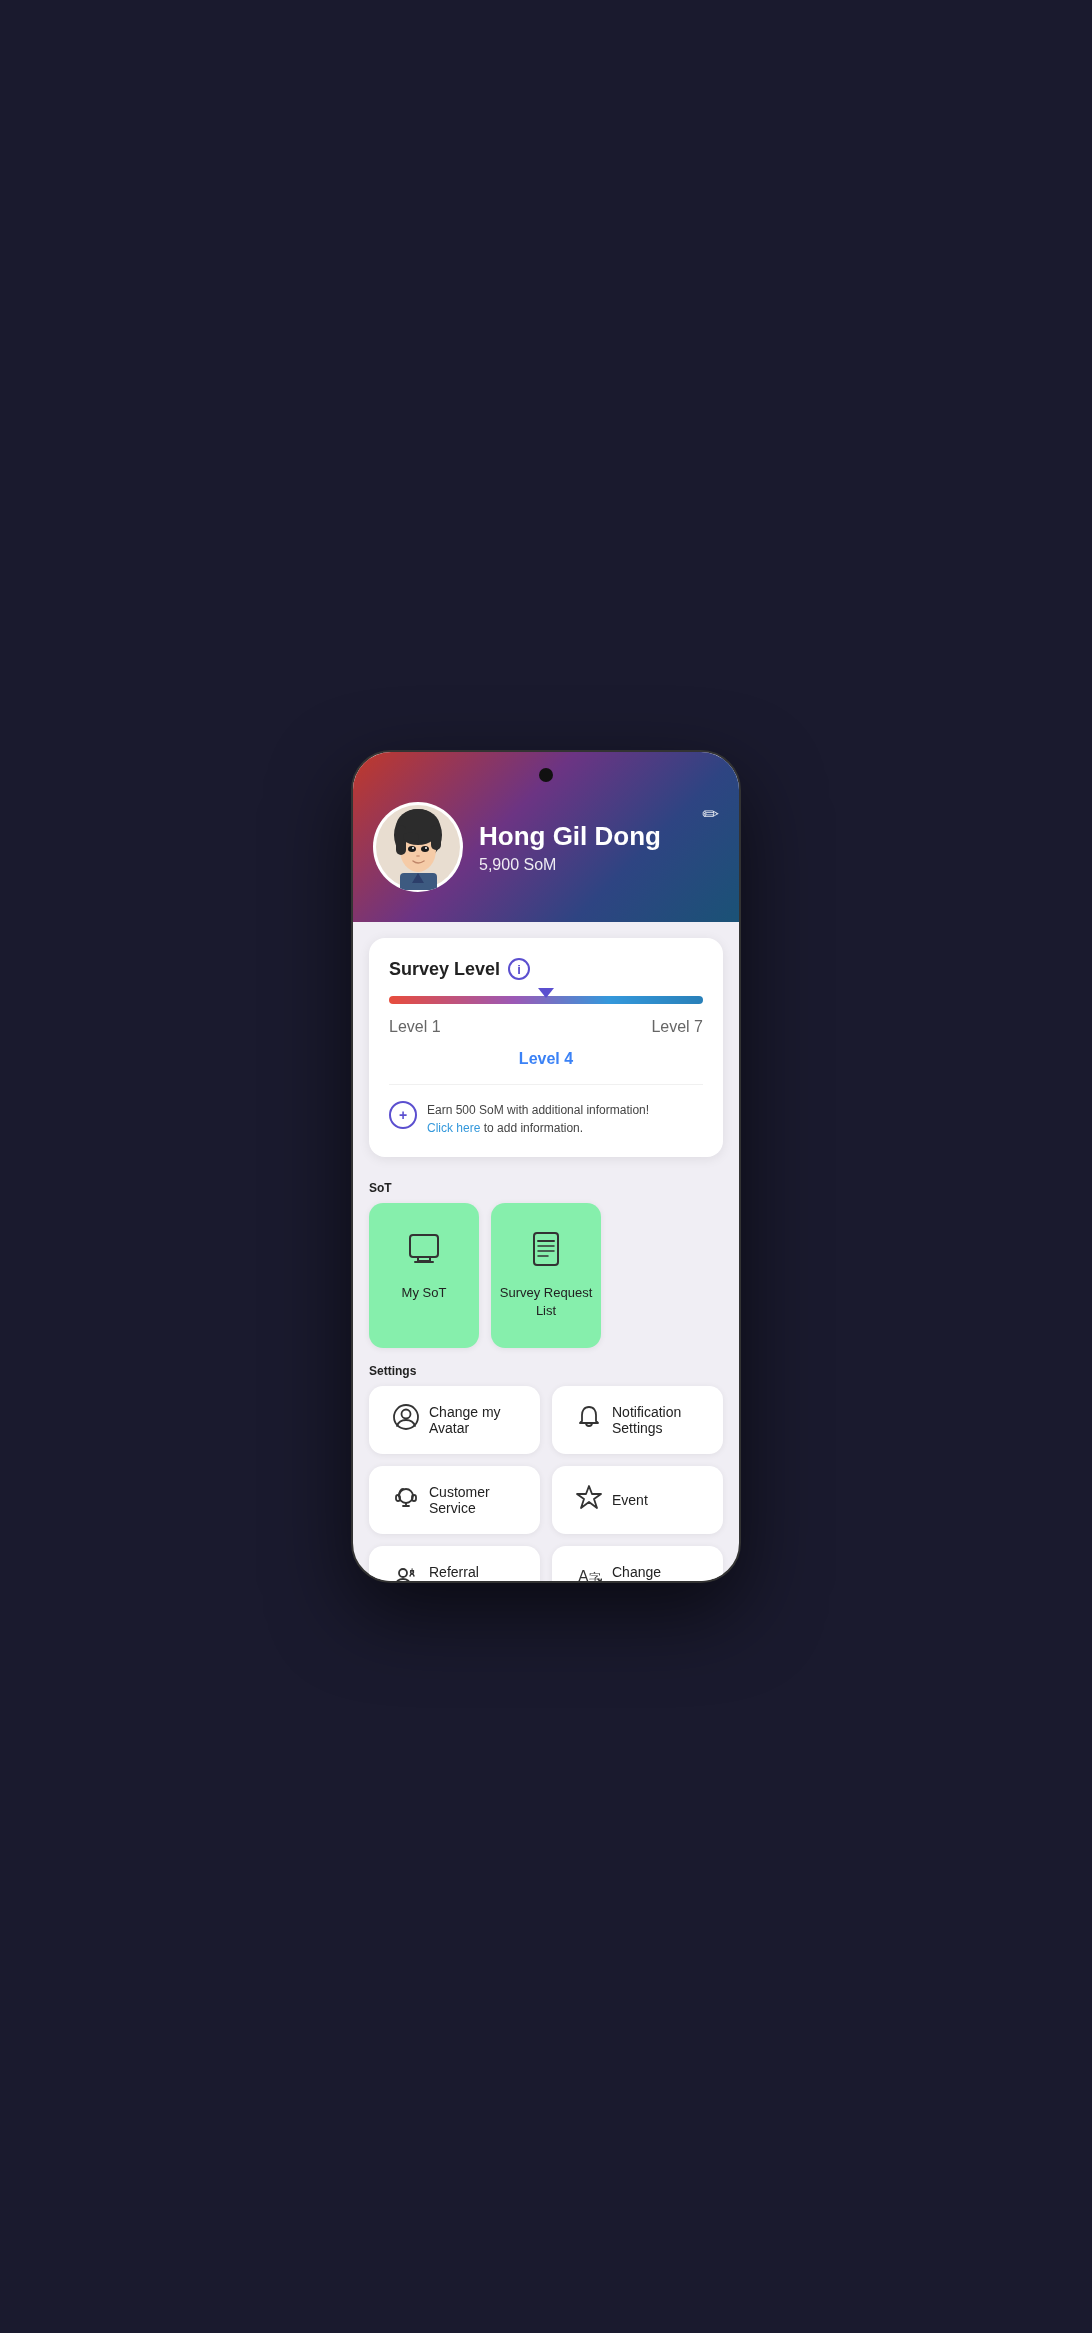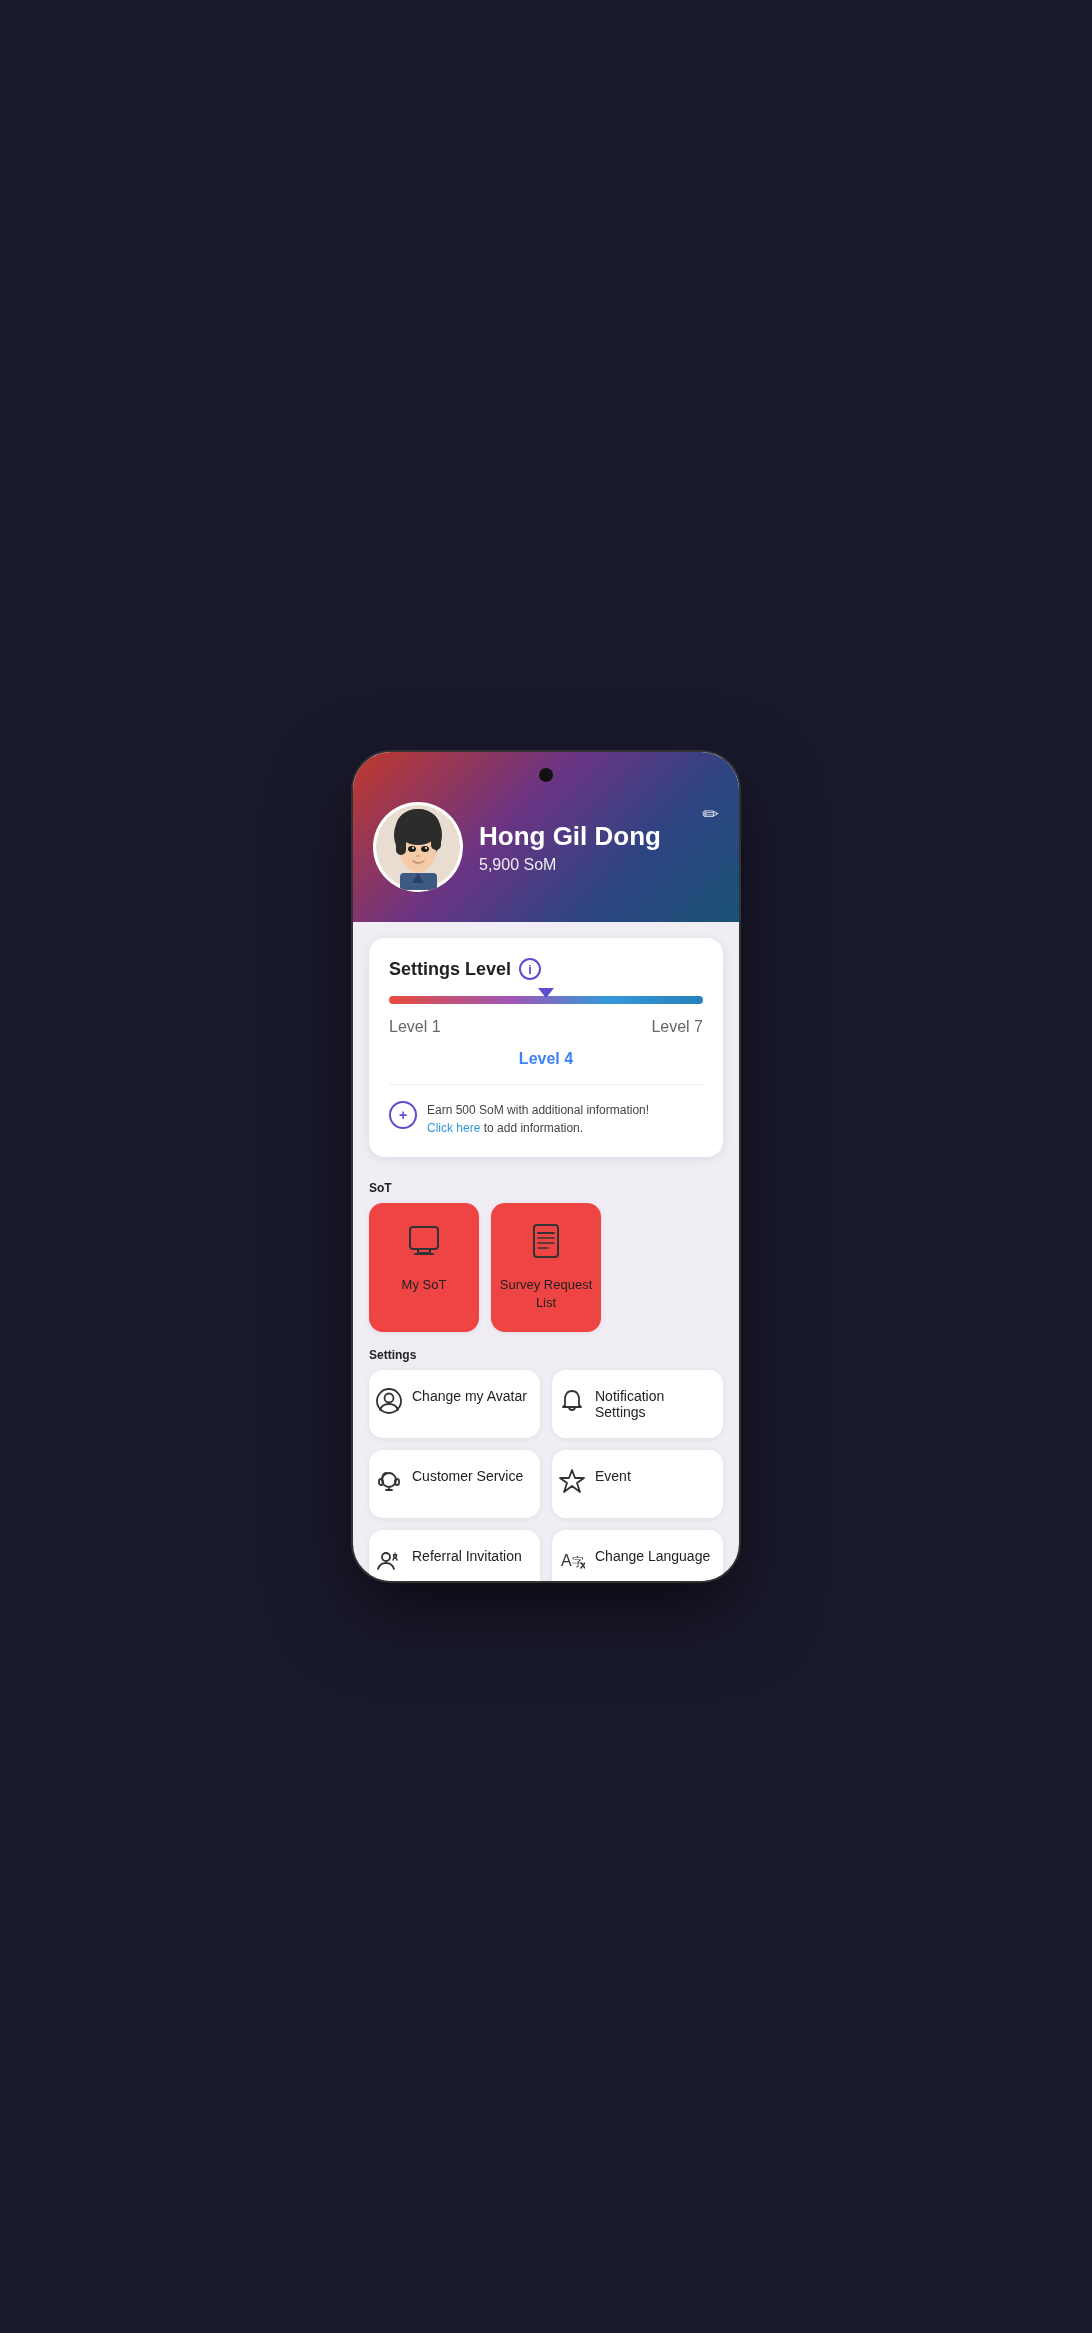--- a/index.html
+++ b/index.html
@@ -209,23 +209,23 @@
 
     
     .sot-grid {
       display: grid;
       grid-template-columns: repeat(3, 1fr);
       gap: 12px;
       padding: 0 16px 8px 16px;
     }
 
     .sot-card {
-      background: #ef4444;
+      background: #86efac;
       border-radius: 14px;
-      padding: 20px 8px;
+      padding: 28px 8px;
       display: flex;
       flex-direction: column;
       align-items: center;
       gap: 10px;
       cursor: pointer;
       box-shadow: 0 1px 6px rgba(0,0,0,0.07);
     }
 
     .sot-icon {
       font-size: 30px;
@@ -244,23 +244,23 @@
     .settings-grid {
       display: grid;
       grid-template-columns: 1fr 1fr;
       gap: 12px;
       padding: 0 16px 8px 16px;
     }
 
     .settings-card {
       background: white;
       border-radius: 14px;
-      padding: 18px 7px;
-      display: flex;
-      align-items: flex-start;
+      padding: 18px 24px;
+      display: flex;
+      align-items: center;
       gap: 10px;
       cursor: pointer;
       box-shadow: 0 1px 6px rgba(0,0,0,0.07);
     }
 
     .settings-icon {
       font-size: 22px;
       color: #333;
     }
 
@@ -312,21 +312,21 @@
         </div>
         <div class="profile-info">
           <div class="profile-name">Hong Gil Dong</div>
           <div class="profile-som">5,900 SoM</div>
         </div>
       </div>
     </div>
 
     <div class="respect-card">
       <div class="respect-title">
-        <span>Settings Level</span>
+        <span>Survey Level</span>
         <div class="info-icon">
           <span>i</span>
         </div>
       </div>
 
       <div class="progress-bar-container">
         <div class="progress-track"></div>
         <div class="progress-marker"></div>
       </div>
 

